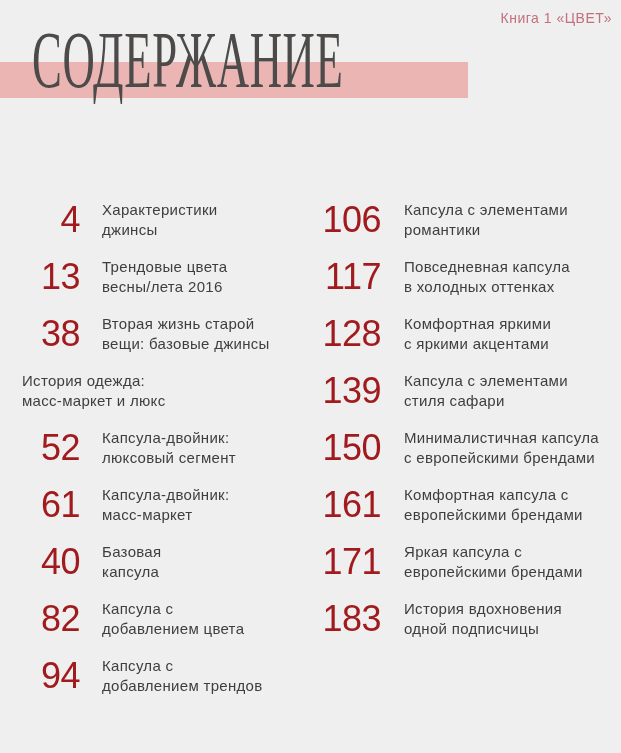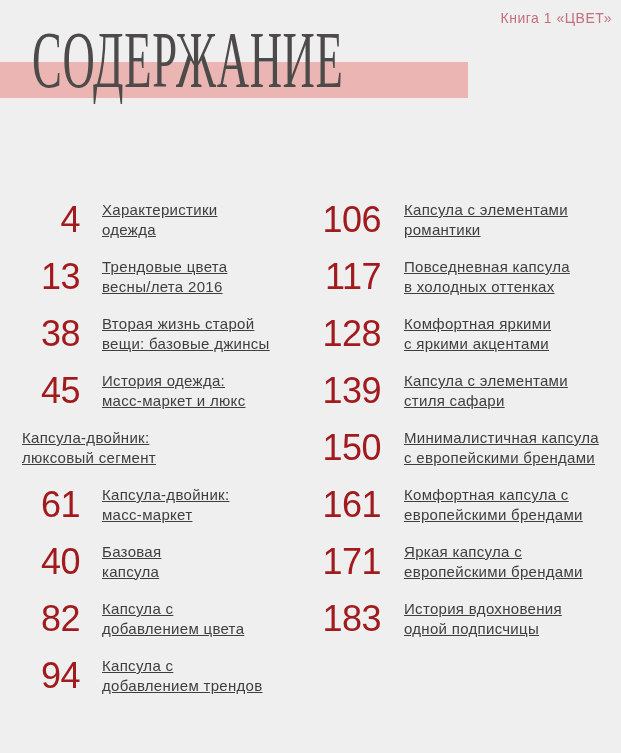--- a/index.html
+++ b/index.html
@@ -58,65 +58,64 @@
     text-align:right;
     font-size:36px;font-weight:300;line-height:1;
     color:var(--red);
     letter-spacing:-0.5px;
   }
   .label{
     margin-left:22px;
     font-size:15px;line-height:19.5px;
     letter-spacing:0.3px;
     color:var(--text);
-    text-decoration:underline;
   }
   .toc-col.right .label{margin-left:23px;}
   .label span{display:block;}
 </style>
 </head>
 <body>
 
 <div class="page">
   <div class="book-label">Книга 1 «ЦВЕТ»</div>
 
   <div class="title-band"></div>
 
   <h1 class="page-title">СОДЕРЖАНИЕ</h1>
 
   <div class="toc-col left">
       <div class="entry">
         <div class="num">4</div>
         <div class="label">
           <span>Характеристики</span>
-          <span>одежда</span>
+          <span>джинсы</span>
         </div>
       </div>
       <div class="entry">
         <div class="num">13</div>
         <div class="label">
           <span>Трендовые цвета</span>
           <span>весны/лета 2016</span>
         </div>
       </div>
       <div class="entry">
         <div class="num">38</div>
         <div class="label">
           <span>Вторая жизнь старой</span>
           <span>вещи: базовые джинсы</span>
         </div>
       </div>
       <div class="entry">
-        <div class="num">45</div>
         <div class="label">
           <span>История одежда:</span>
           <span>масс-маркет и люкс</span>
         </div>
       </div>
       <div class="entry">
+        <div class="num">52</div>
         <div class="label">
           <span>Капсула-двойник:</span>
           <span>люксовый сегмент</span>
         </div>
       </div>
       <div class="entry">
         <div class="num">61</div>
         <div class="label">
           <span>Капсула-двойник:</span>
           <span>масс-маркет</span>

